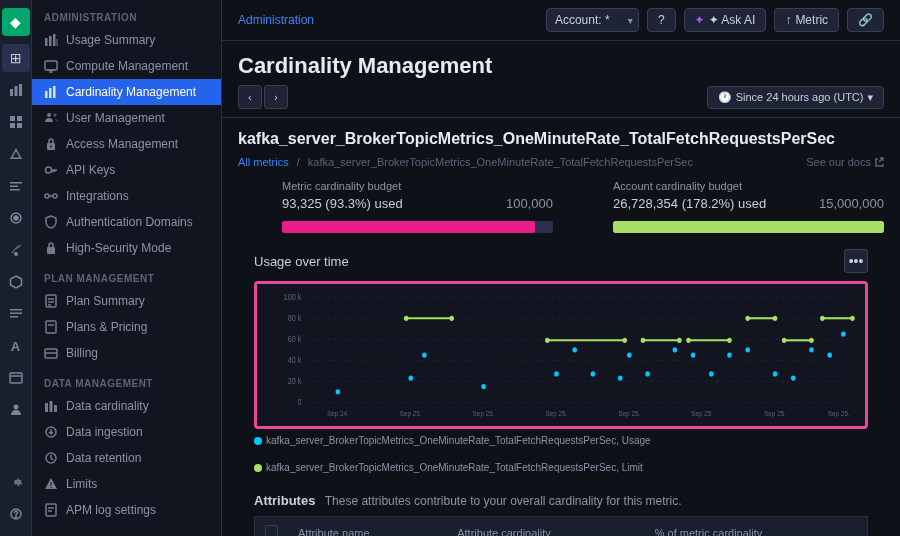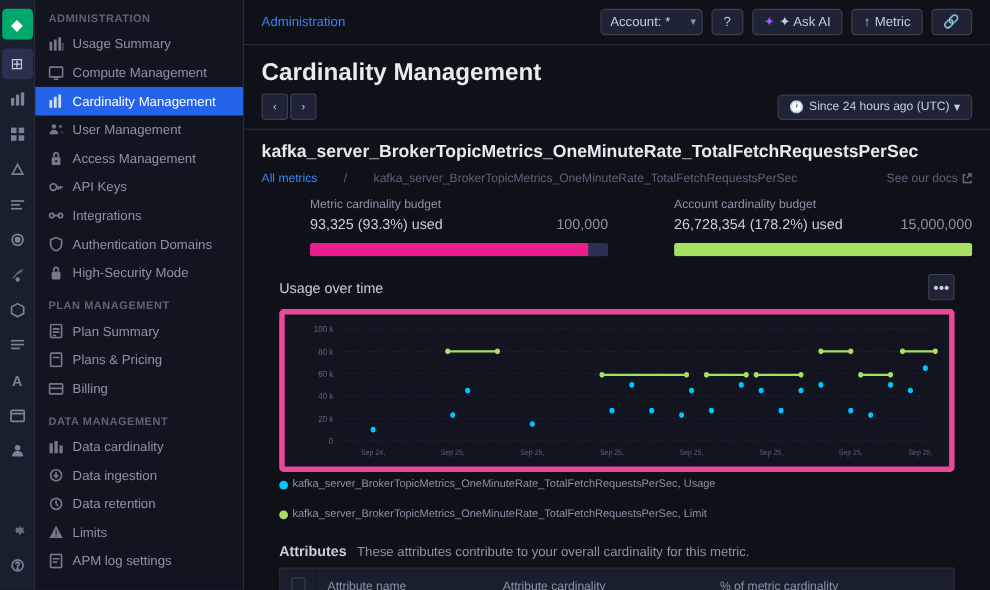--- a/index.html
+++ b/index.html
@@ -32,42 +32,42 @@
     .page-header { padding: 12px 16px 8px; border-bottom: 1px solid #2a2f3e; flex-shrink: 0; }
     .page-title { font-size: 22px; font-weight: 600; color: #e8eaf0; }
     .nav-controls { display: flex; align-items: center; justify-content: space-between; margin-top: 6px; }
     .nav-arrows { display: flex; gap: 2px; }
     .nav-arrow { background: #1e2336; border: 1px solid #3a4050; color: #c8d0d9; width: 24px; height: 24px; border-radius: 3px; cursor: pointer; display: flex; align-items: center; justify-content: center; font-size: 10px; }
     .time-btn { background: #1e2336; border: 1px solid #3a4050; color: #c8d0d9; padding: 4px 10px; border-radius: 4px; font-size: 11px; cursor: pointer; display: flex; align-items: center; gap: 4px; }
 
     
     .metric-section { padding: 12px 16px 8px; flex-shrink: 0; }
     .metric-name { font-size: 16px; font-weight: 600; color: #e8eaf0; margin-bottom: 8px; }
-    .metric-breadcrumb { display: flex; align-items: flex-end; gap: 20px; font-size: 11px; margin-bottom: 12px; }
+    .metric-breadcrumb { display: flex; align-items: flex-end; gap: 4px; font-size: 11px; margin-bottom: 12px; }
     .metric-breadcrumb a { color: #3b82f6; }
     .metric-breadcrumb span { color: #5a6478; }
     .see-docs { color: #3b82f6; font-size: 11px; margin-left: auto; display: flex; align-items: center; gap: 3px; cursor: pointer; }
 
     
     .budget-row { display: flex; gap: 16px; margin-bottom: 16px; }
     .budget-card { flex: 1; margin-left: 44px; }
     .budget-label { font-size: 11px; color: #8a94a8; margin-bottom: 4px; }
     .budget-value { font-size: 13px; color: #c8d0d9; margin-bottom: 6px; font-weight: 500; }
     .budget-max { font-size: 13px; color: #8a94a8; float: right; }
     .bar-track { height: 12px; background: #2a3050; border-radius: 2px; overflow: hidden; position: relative; }
     .bar-fill { height: 100%; border-radius: 2px; }
     .bar-fill.pink { background: #e91e8c; }
     .bar-fill.green { background: #a8e063; }
 
     
     .chart-section { padding: 0 16px 12px; flex-shrink: 0; }
     .chart-header { display: flex; align-items: center; justify-content: space-between; margin-bottom: 8px; }
     .chart-title { font-size: 13px; color: #c8d0d9; font-weight: 500; }
     .chart-menu { background: #1e2336; border: 1px solid #3a4050; color: #c8d0d9; width: 24px; height: 24px; border-radius: 3px; cursor: pointer; display: flex; align-items: center; justify-content: center; font-size: 14px; }
-    .chart-area { background: #12151f; border: 5px solid #ec4899; border-radius: 4px; padding: 8px; position: relative; height: 148px; }
+    .chart-area { background: #12151f; border: 3px solid #ec4899; border-radius: 4px; padding: 8px; position: relative; height: 148px; }
     .chart-svg { width: 100%; height: 100%; }
     .chart-legend { display: flex; align-items: center; gap: 16px; margin-top: 6px; font-size: 10px; color: #8a94a8; flex-wrap: wrap; }
     .legend-item { display: flex; align-items: center; gap: 4px; }
     .legend-dot { width: 8px; height: 8px; border-radius: 50%; }
 
     
     .attributes-section { padding: 8px 16px; }
     .attributes-header { margin-bottom: 8px; }
     .attributes-title { font-size: 13px; font-weight: 600; color: #c8d0d9; display: inline; }
     .attributes-desc { font-size: 12px; color: #8a94a8; display: inline; margin-left: 6px; }

